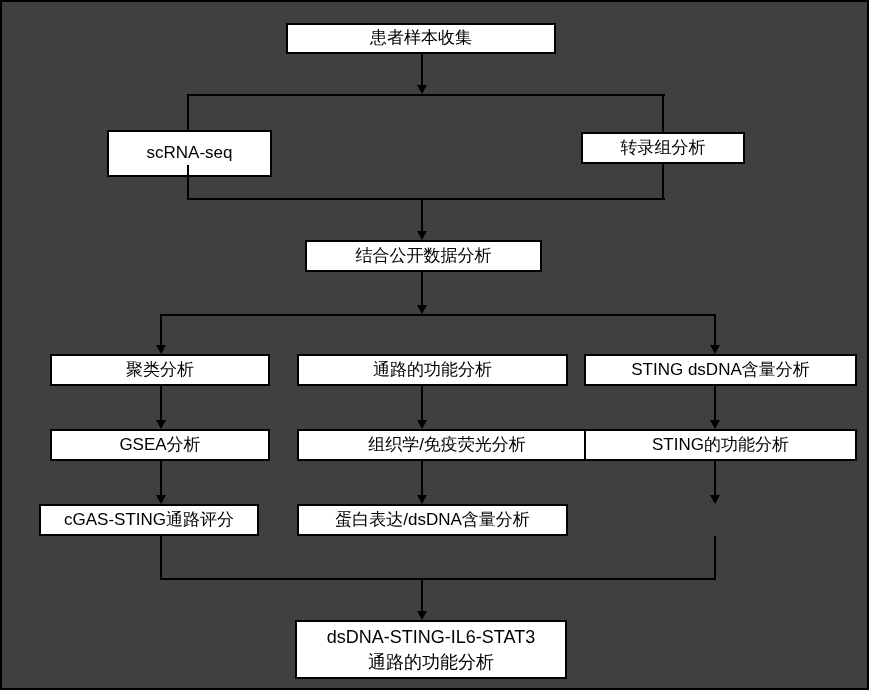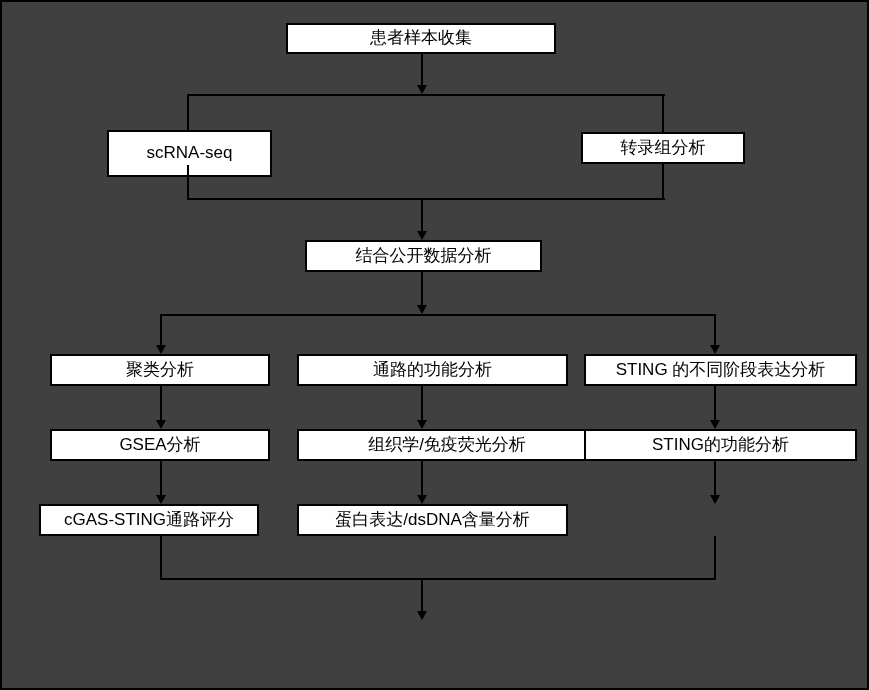--- a/index.html
+++ b/index.html
@@ -52,23 +52,27 @@
   <div class="node" style="left:303px;top:238px;width:237px;height:32px">结合公开数据分析</div>
 
   <div class="node" style="left:48px;top:352px;width:220px;height:32px">聚类分析</div>
   <div class="node" style="left:48px;top:427px;width:220px;height:32px">GSEA分析</div>
   <div class="node" style="left:37px;top:502px;width:220px;height:32px">cGAS-STING通路评分</div>
 
   <div class="node" style="left:295px;top:352px;width:271px;height:32px">通路的功能分析</div>
   <div class="node" style="left:295px;top:427px;width:300px;height:32px">组织学/免疫荧光分析</div>
   <div class="node" style="left:295px;top:502px;width:271px;height:32px">蛋白表达/dsDNA含量分析</div>
 
-  <div class="node" style="left:582px;top:352px;width:273px;height:32px">STING 的不同阶段表达分析</div>
+  <div class="node" style="left:582px;top:352px;width:273px;height:32px">STING dsDNA含量分析</div>
   <div class="node" style="left:582px;top:427px;width:273px;height:32px">STING的功能分析</div>
 
+  <div class="node final" style="left:293px;top:618px;width:272px;height:59px">
+    <div>dsDNA-STING-IL6-STAT3</div>
+    <div>通路的功能分析</div>
+  </div>
 
   <div class="vline" style="left:419px;top:52px;height:32px"></div>
   <div class="arrow-down" style="left:415px;top:83px"></div>
   <div class="hline" style="left:185px;top:92px;width:478px"></div>
   <div class="vline" style="left:185px;top:92px;height:36px"></div>
   <div class="vline" style="left:660px;top:92px;height:38px"></div>
   <div class="vline" style="left:185px;top:163px;height:35px"></div>
   <div class="vline" style="left:660px;top:162px;height:36px"></div>
   <div class="hline" style="left:185px;top:196px;width:478px"></div>
   <div class="vline" style="left:419px;top:196px;height:34px"></div>

